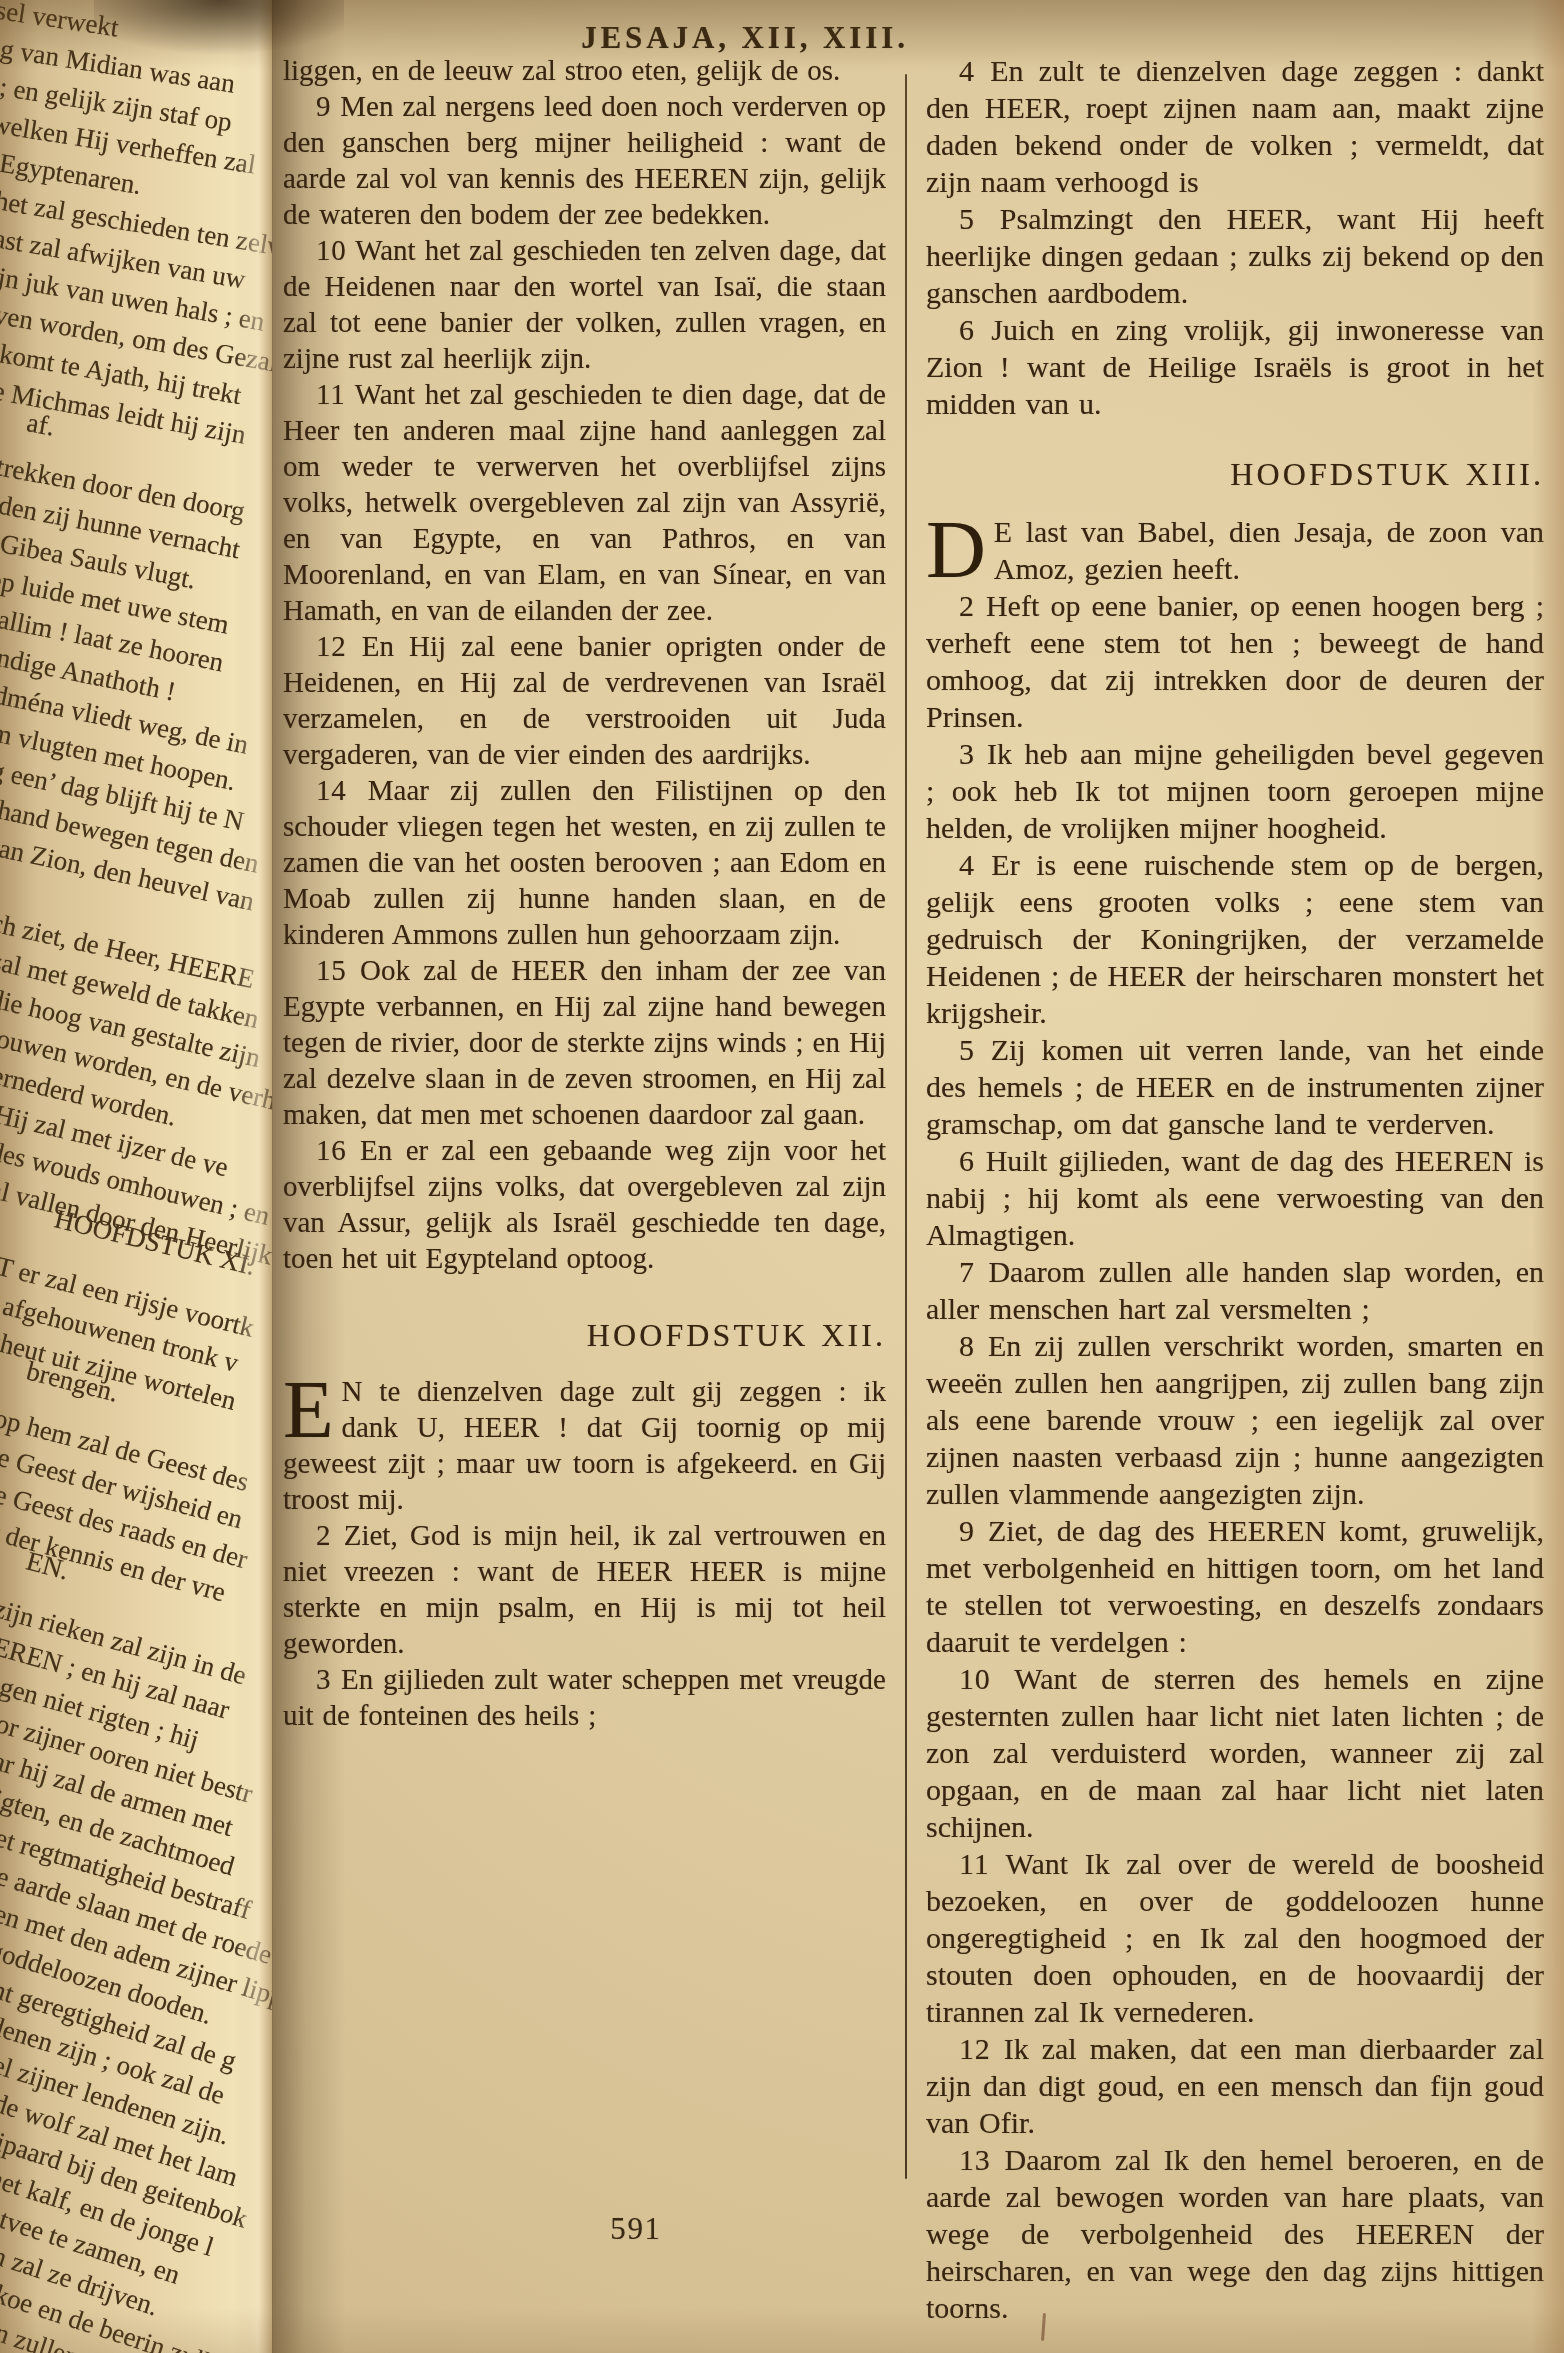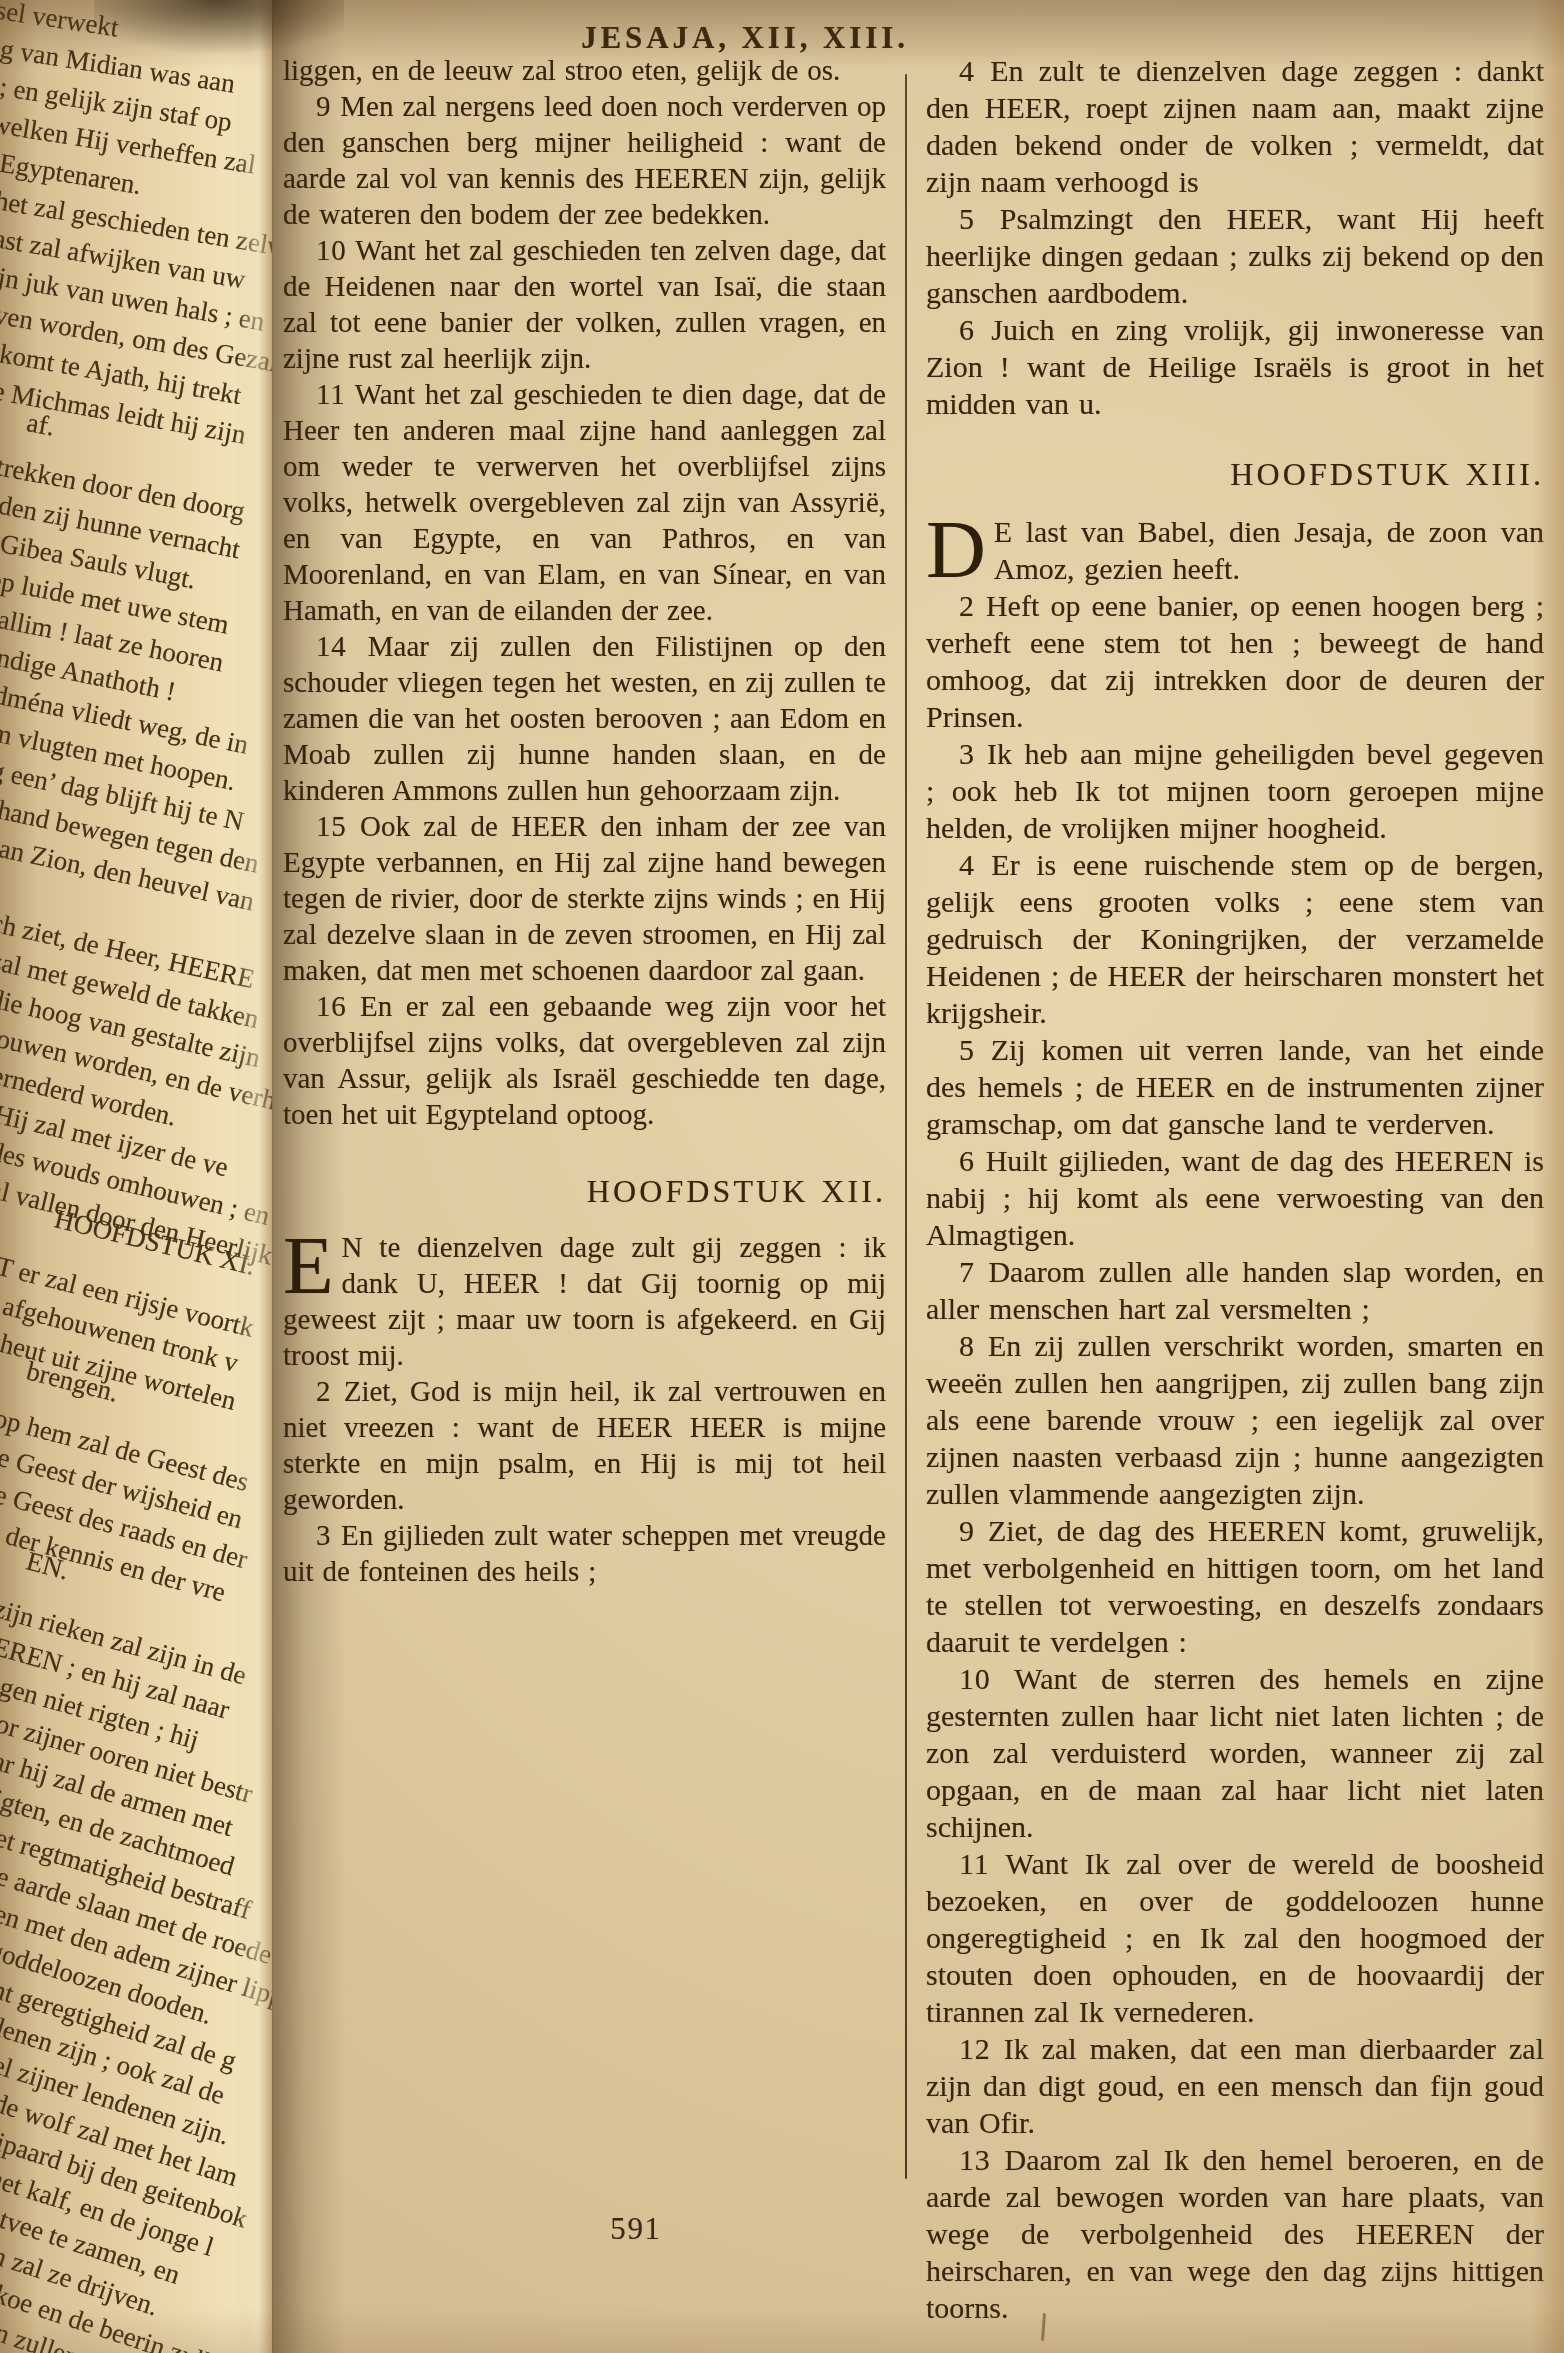--- a/index.html
+++ b/index.html
@@ -179,20 +179,21 @@
   <div class="running-head">JESAJA, XII, XIII.</div>
 
   <div class="divider"></div>
 
   <div class="column col-left">
     <div>
         <p class="verse cont">liggen, en de leeuw zal stroo eten, gelijk de os.</p>
         <p class="verse"><span class="vnum">9</span> Men zal nergens leed doen noch verderven op den ganschen berg mijner heiligheid : want de aarde zal vol van kennis des HEEREN zijn, gelijk de wateren den bodem der zee bedekken.</p>
         <p class="verse"><span class="vnum">10</span> Want het zal geschieden ten zelven dage, dat de Heidenen naar den wortel van Isaï, die staan zal tot eene banier der volken, zullen vragen, en zijne rust zal heerlijk zijn.</p>
         <p class="verse"><span class="vnum">11</span> Want het zal geschieden te dien dage, dat de Heer ten anderen maal zijne hand aanleggen zal om weder te verwerven het overblijfsel zijns volks, hetwelk overgebleven zal zijn van Assyrië, en van Egypte, en van Pathros, en van Moorenland, en van Elam, en van Sínear, en van Hamath, en van de eilanden der zee.</p>
+        <p class="verse"><span class="vnum">12</span> En Hij zal eene banier oprigten onder de Heidenen, en Hij zal de verdrevenen van Israël verzamelen, en de verstrooiden uit Juda vergaderen, van de vier einden des aardrijks.</p>
         <p class="verse"><span class="vnum">14</span> Maar zij zullen den Filistijnen op den schouder vliegen tegen het westen, en zij zullen te zamen die van het oosten berooven ; aan Edom en Moab zullen zij hunne handen slaan, en de kinderen Ammons zullen hun gehoorzaam zijn.</p>
         <p class="verse"><span class="vnum">15</span> Ook zal de HEER den inham der zee van Egypte verbannen, en Hij zal zijne hand bewegen tegen de rivier, door de sterkte zijns winds ; en Hij zal dezelve slaan in de zeven stroomen, en Hij zal maken, dat men met schoenen daardoor zal gaan.</p>
         <p class="verse"><span class="vnum">16</span> En er zal een gebaande weg zijn voor het overblijfsel zijns volks, dat overgebleven zal zijn van Assur, gelijk als Israël geschiedde ten dage, toen het uit Egypteland optoog.</p>
       </div>
     <p class="chap-heading">HOOFDSTUK XII.</p>
     <p class="verse cont"><span class="dropcap">E</span><span>N te dienzelven dage zult gij zeggen : ik dank U, HEER ! dat Gij toornig op mij geweest zijt ; maar uw toorn is afgekeerd. en Gij troost mij.</span></p>
     <div>
         <p class="verse"><span class="vnum">2</span> Ziet, God is mijn heil, ik zal vertrouwen en niet vreezen : want de HEER HEER is mijne sterkte en mijn psalm, en Hij is mij tot heil geworden.</p>
         <p class="verse"><span class="vnum">3</span> En gijlieden zult water scheppen met vreugde uit de fonteinen des heils ;</p>
       </div>

